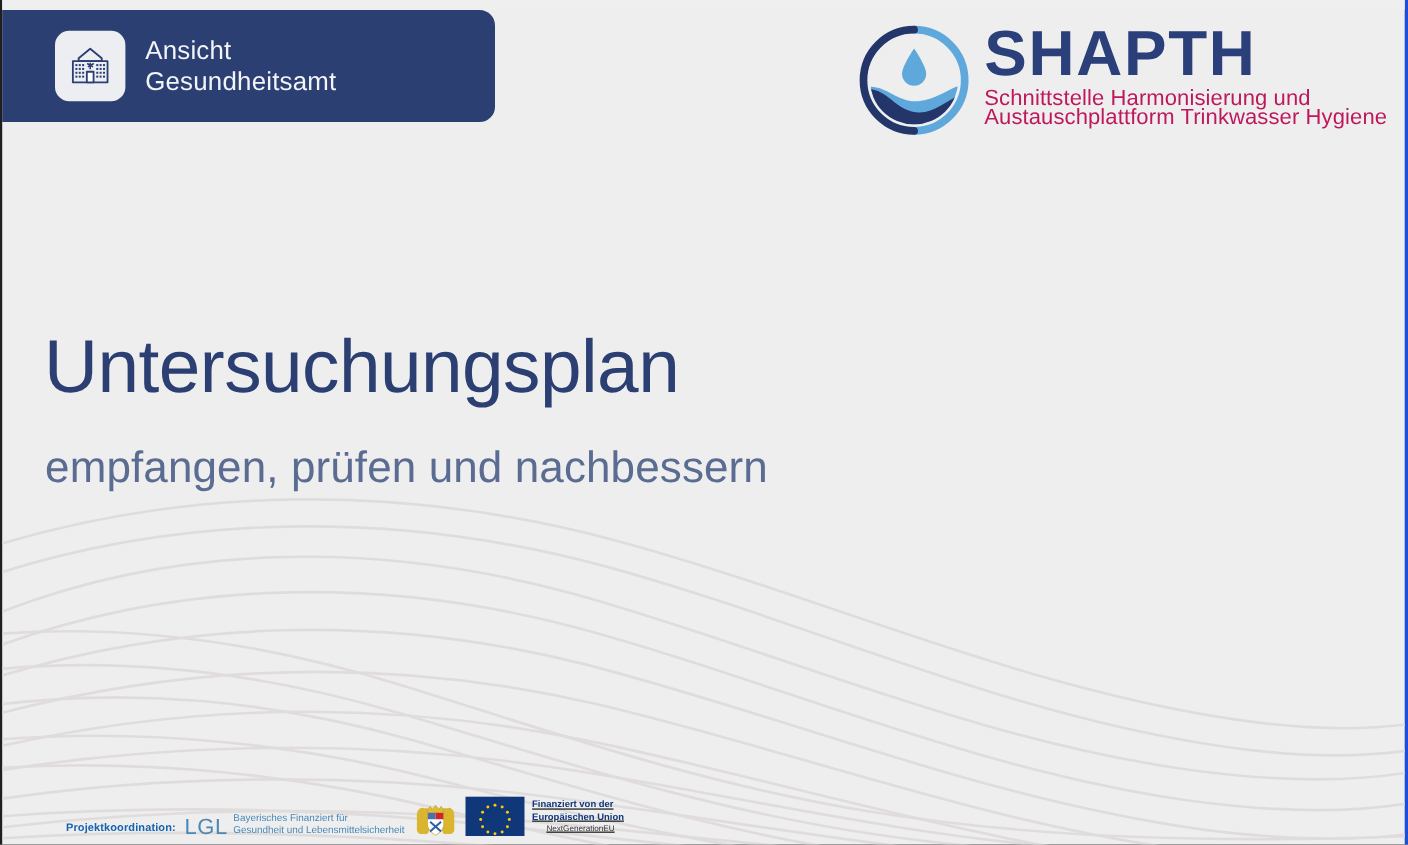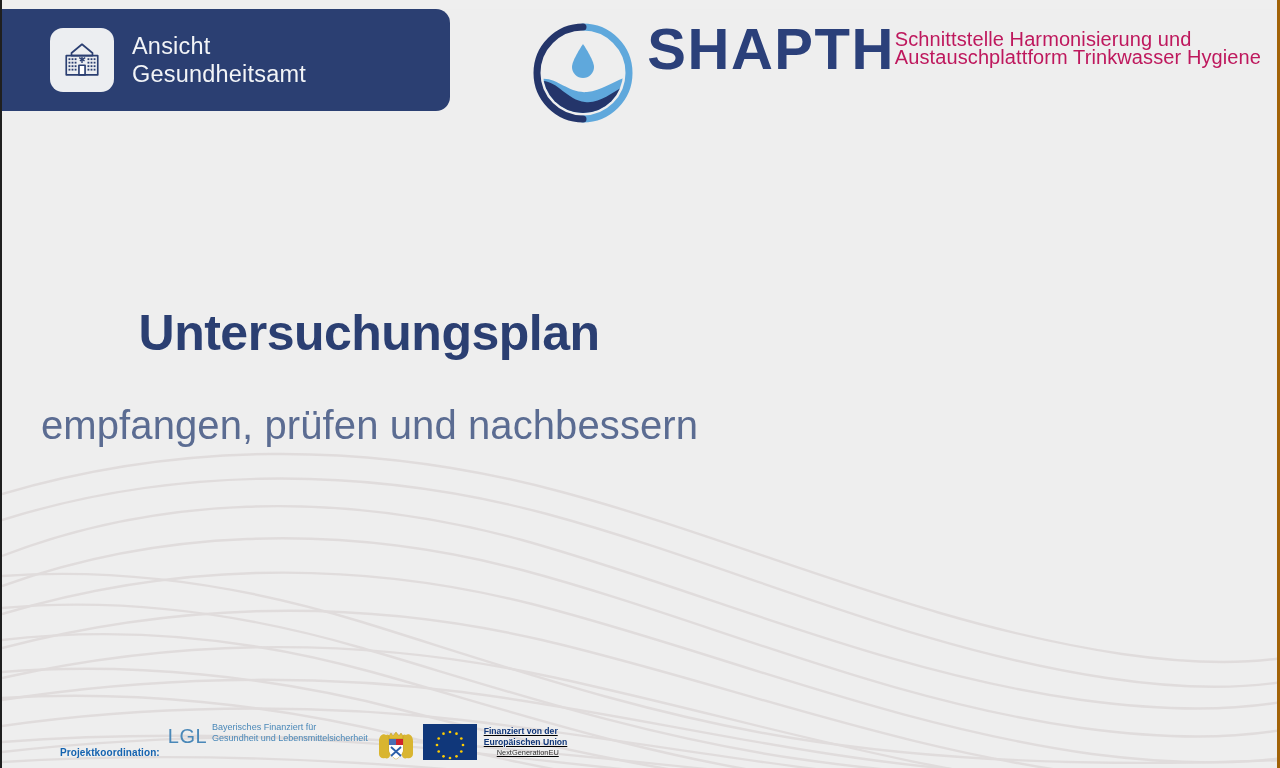--- a/index.html
+++ b/index.html
@@ -15,21 +15,21 @@
   }
 
   #slide {
     position: relative;
     width: 1280px;
     height: 768px;
     background: #eeeeee;
     overflow: hidden;
     box-sizing: border-box;
     border-left: 2px solid #1f1f1f;
-    border-right: 3px solid #a16207;
+    border-right: 3px solid #1d4ed8;
   }
 
   
   .top-strip {
     position: absolute;
     left: 0; top: 0;
     width: 1280px; height: 9px;
     background: #efefef;
     z-index: 6;
   }
@@ -82,23 +82,22 @@
     right: 16px;
     top: 16px;
     display: flex;
     align-items: flex-start;
     z-index: 5;
   }
   .brand-mark { flex: 0 0 auto; margin-top: 2px; }
   .brand-texts {
     margin-left: 12px;
     display: flex;
-    flex-direction: row;
+    flex-direction: column;
     justify-content: flex-start;
-    align-items: center;
   }
   .brand-word {
     color: #2b407a;
     font-size: 58px;
     font-weight: bold;
     letter-spacing: 1.5px;
     line-height: 62px;
     margin-top: 2px;
   }
   .brand-tagline {
@@ -112,26 +111,25 @@
 
   
   .title-block {
     position: absolute;
     left: 38px;
     top: 290px;
     z-index: 4;
   }
   .slide-title {
     color: #2b3f72;
-    font-size: 50px;
-    font-weight: bold;
+    font-size: 68px;
+    font-weight: normal;
     line-height: 86px;
     letter-spacing: -.5px;
     margin: 0;
-    text-align: center;
   }
   .slide-subtitle {
     color: #5b6c92;
     font-size: 40px;
     line-height: 42px;
     letter-spacing: .1px;
     margin: 28px 0 0 1px;
     font-weight: normal;
   }
 
@@ -150,21 +148,21 @@
     font-weight: bold;
     line-height: 10px;
     margin-bottom: 4px;
     letter-spacing: .1px;
     margin-left: 48px;
   }
   .lgl-logo {
     display: flex;
     align-items: flex-end;
     margin-left: 8px;
-    margin-bottom: 18px;
+    margin-bottom: 2px;
   }
   .lgl-mark {
     color: #4a88b8;
     font-size: 20px;
     line-height: 19px;
     letter-spacing: .5px;
     font-weight: normal;
     margin-right: 5px;
     position: relative;
     top: 2px;

